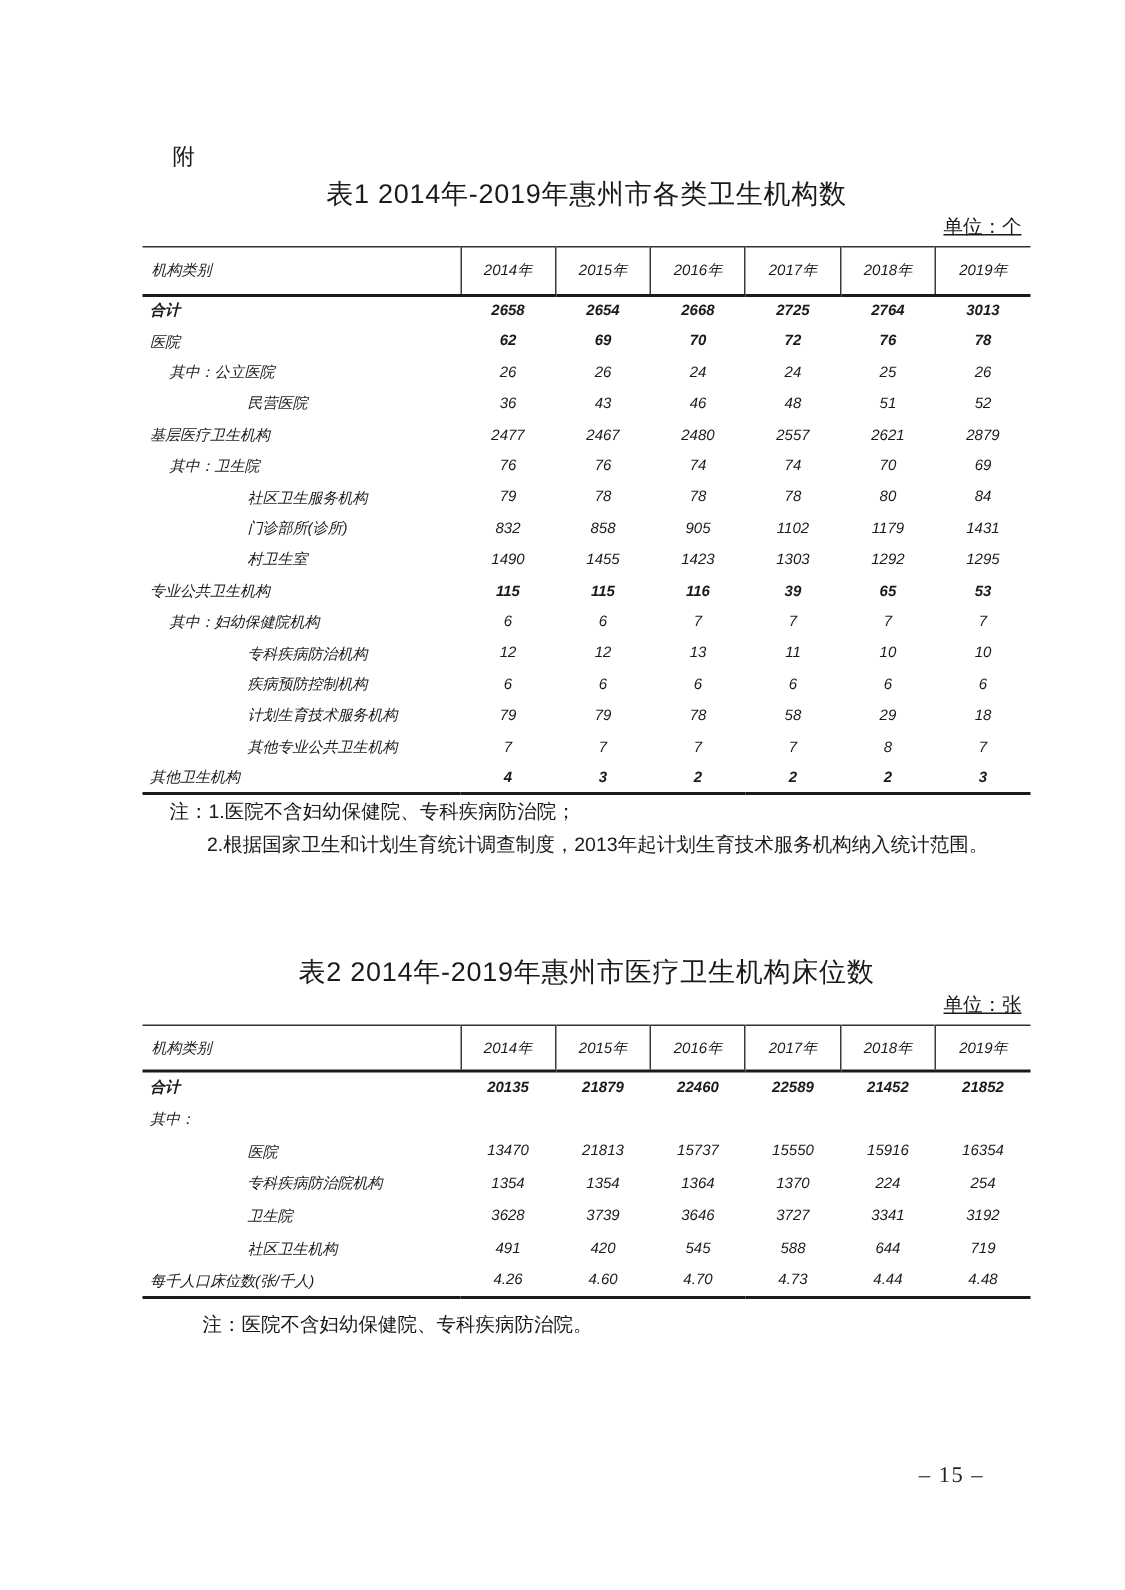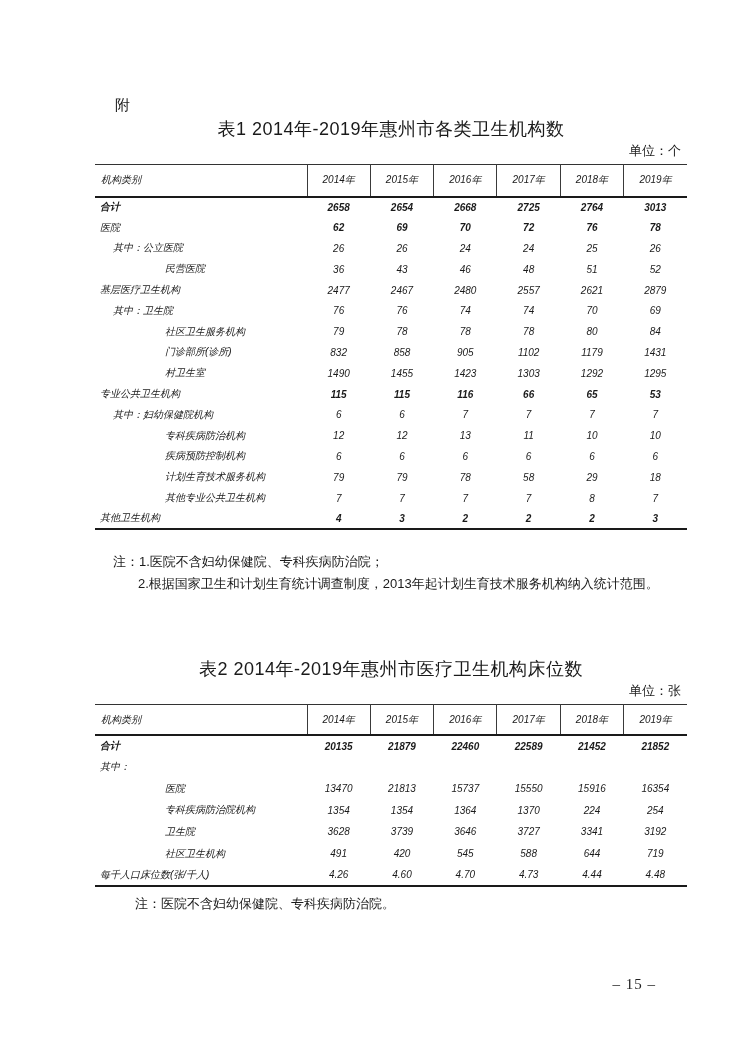--- a/index.html
+++ b/index.html
@@ -31,20 +31,21 @@
     margin-top: 2px;
     letter-spacing: 0.5px;
   }
   .title2 { margin-top: 61px; }
   .unit {
     text-align: right;
     font-size: 13px;
     line-height: 18px;
     padding-right: 6px;
     margin-bottom: 4px;
+    text-decoration: underline;
   }
   table.stat-table {
     width: 100%;
     border-collapse: collapse;
     table-layout: fixed;
     border-top: 1.5px solid #333;
     border-bottom: 2.5px solid #1a1a1a;
     font-size: 10px;
     font-style: italic;
   }
@@ -68,21 +69,21 @@
     vertical-align: middle;
   }
   .t1 td { height: 20.8px; }
   .t2 td { height: 21.6px; }
   .stat-table td.label-cell { text-align: left; }
   .indent-0 { padding-left: 5px; }
   .indent-1 { padding-left: 18px; }
   .indent-2 { padding-left: 70px; }
   .bold { font-weight: 700; }
   .notes {
-    margin-top: 21px;
+    margin-top: 0;
     font-size: 13px;
     line-height: 22px;
   }
   .notes1 { padding-left: 18px; }
   .notes1 .note-line-2 { padding-left: 25px; }
   .notes2 { padding-left: 40px; margin-top: 6px; }
   .page-number {
     position: absolute;
     top: 976px;
     right: 94px;
@@ -203,21 +204,21 @@
             <td class="val-cell">1423</td>
             <td class="val-cell">1303</td>
             <td class="val-cell">1292</td>
             <td class="val-cell">1295</td>
           </tr>
           <tr>
             <td class="label-cell indent-0">专业公共卫生机构</td>
             <td class="val-cell bold">115</td>
             <td class="val-cell bold">115</td>
             <td class="val-cell bold">116</td>
-            <td class="val-cell bold">66</td>
+            <td class="val-cell bold">39</td>
             <td class="val-cell bold">65</td>
             <td class="val-cell bold">53</td>
           </tr>
           <tr>
             <td class="label-cell indent-1">其中：妇幼保健院机构</td>
             <td class="val-cell">6</td>
             <td class="val-cell">6</td>
             <td class="val-cell">7</td>
             <td class="val-cell">7</td>
             <td class="val-cell">7</td>

